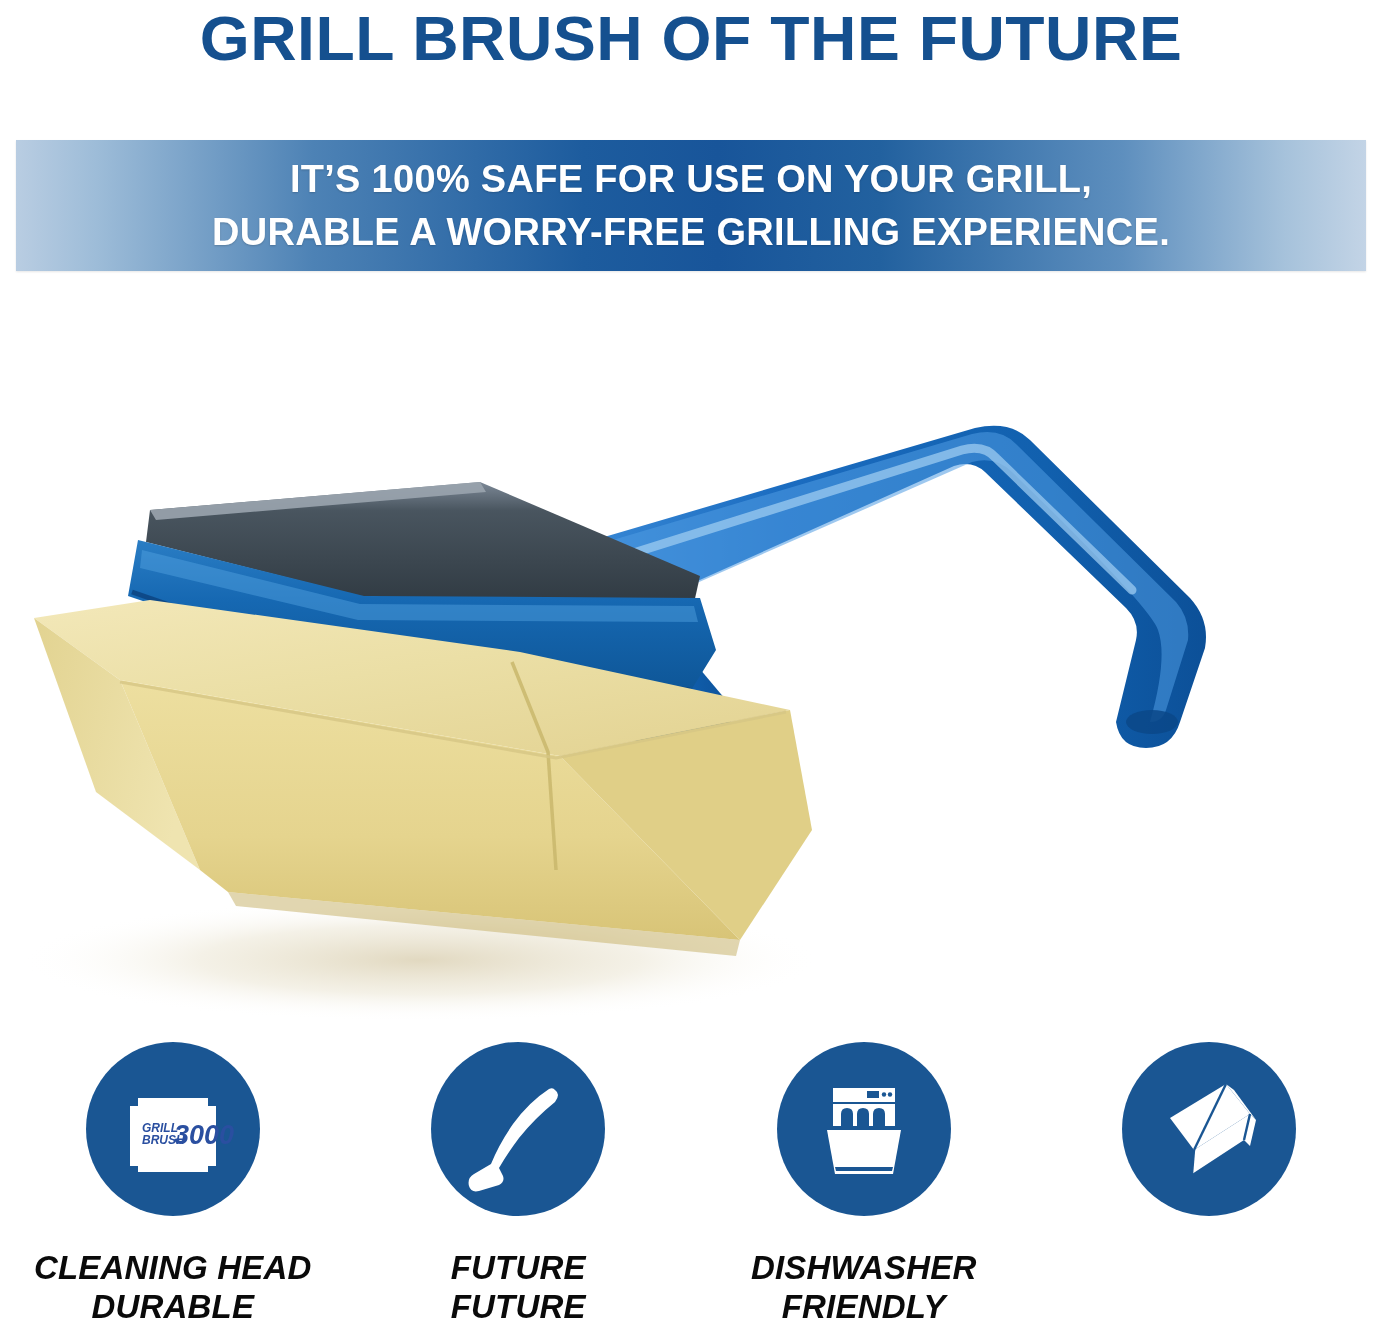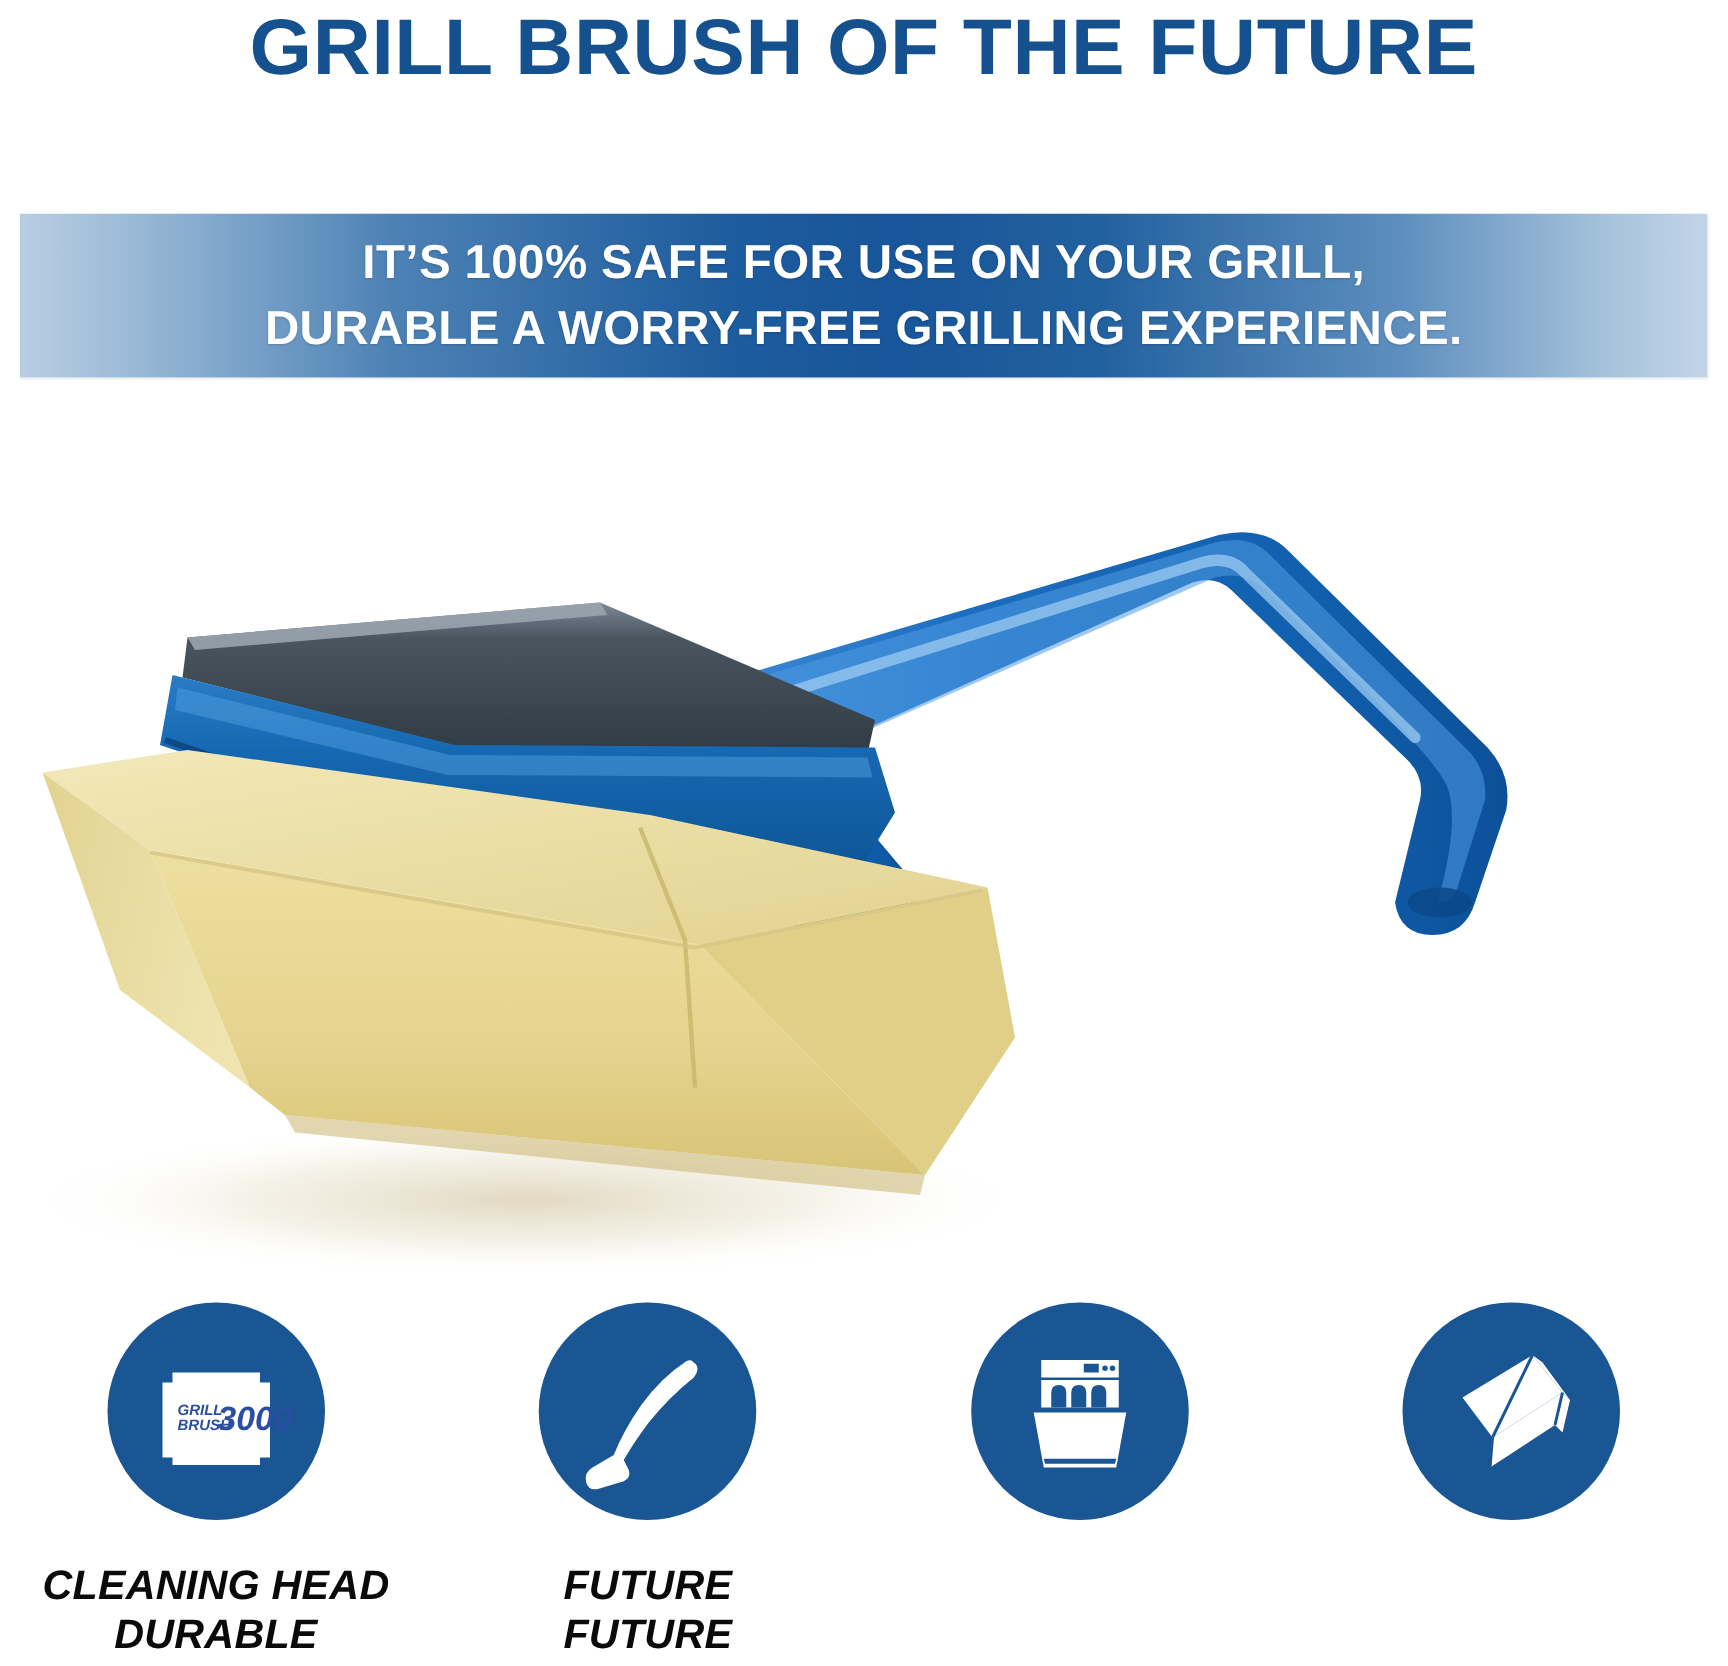--- a/index.html
+++ b/index.html
@@ -48,21 +48,20 @@
         #18559a 52%,
         #22619f 64%,
         #5e8fbe 82%,
         #a6c2db 94%,
         #c3d4e6 100%);
     box-shadow: 0 1px 2px rgba(0,0,0,0.10);
     display: flex;
     flex-direction: column;
     align-items: center;
     justify-content: center;
-    margin-top: 31px;
   }
   .banner-line {
     color: #ffffff;
     font-family: "Liberation Sans Narrow", "Liberation Sans", sans-serif;
     font-weight: bold;
     font-size: 38px;
     line-height: 53px;
     letter-spacing: 0.3px;
     white-space: nowrap;
     text-shadow: 0 1px 2px rgba(0,0,0,0.18);
@@ -260,20 +259,24 @@
 
         <rect x="44" y="50" width="62" height="22" fill="#ffffff"></rect>
         <path d="M52,72 L52,60 Q52,54 58,54 Q64,54 64,60 L64,72 Z" fill="#1A5693"></path>
         <path d="M68,72 L68,60 Q68,54 74,54 Q80,54 80,60 L80,72 Z" fill="#1A5693"></path>
         <path d="M84,72 L84,60 Q84,54 90,54 Q96,54 96,60 L96,72 Z" fill="#1A5693"></path>
 
         <path d="M38,76 L112,76 L104,120 L46,120 Z" fill="#ffffff"></path>
         <path d="M46,113 L104,113 L103,117 L47,117 Z" fill="#1A5693"></path>
       </svg>
     </div>
+    <div class="feature-caption">
+      <div>DISHWASHER</div>
+      <div>FRIENDLY</div>
+    </div>
   </div>
 
   <div class="feature">
     <div class="badge">
       <svg width="150" height="150" viewBox="0 0 150 150">
 
         <path d="M36,64 L92,30 L116,60 L60,96 Z" fill="#ffffff"></path>
 
         <path d="M92,30 L100,36 L122,66 L116,60 Z" fill="#ffffff"></path>
         <path d="M116,60 L122,66 L116,92 L110,86 Z" fill="#ffffff"></path>

